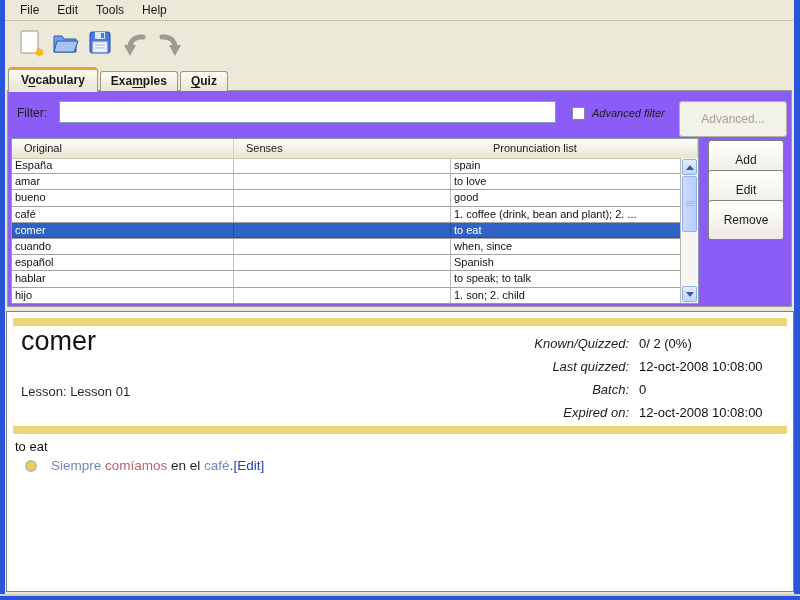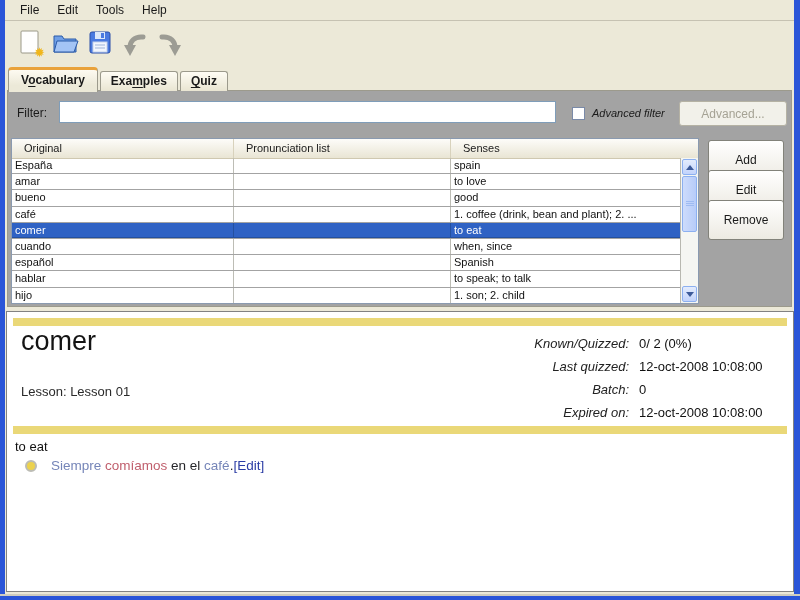--- a/index.html
+++ b/index.html
@@ -19,27 +19,27 @@
   .tbtn{width:32px;height:32px;display:flex;align-items:center;justify-content:center;position:relative;margin-right:3px;}
   .star-glyph{position:absolute;right:1px;bottom:0;font-size:13px;color:#f0b61c;line-height:13px;}
 
   
   .tabs{position:absolute;left:8px;top:65px;height:26px;display:flex;align-items:flex-end;z-index:3;font-weight:bold;}
   .tab{font-size:12px;color:#1a1a1a;background:linear-gradient(#fefcf4,#e9e5d2);border:1px solid #9c9a8c;border-bottom:none;border-radius:3px 3px 0 0;height:19px;line-height:19px;padding:0 10px;margin-right:2px;cursor:default;}
   .tab.active{background:linear-gradient(#fdfaf1,#ece9d8 70%);border-top:3px solid #e9a23b;height:22px;line-height:21px;border-radius:4px 4px 0 0;position:relative;z-index:4;margin-bottom:-1px;padding:0 12px;}
   .tab u{text-underline-offset:2px;}
 
   
-  .tabpanel{position:absolute;left:7px;top:90px;width:785px;height:217px;background:#a3a3a3;border:1px solid #9c9a8c;box-sizing:border-box;z-index:2;}
+  .tabpanel{position:absolute;left:7px;top:90px;width:785px;height:217px;background:#8b5cf6;border:1px solid #9c9a8c;box-sizing:border-box;z-index:2;}
   .filter-label{position:absolute;left:9px;top:15px;font-size:12px;color:#1a1a1a;}
   .filter-input{position:absolute;left:51px;top:10px;width:497px;height:22px;border:1px solid #7f9db9;background:#fff;font-size:12px;box-sizing:border-box;padding:2px 4px;font-family:inherit;}
   .checkbox{position:absolute;left:564px;top:16px;width:13px;height:13px;background:#fff;border:1px solid #7a8aa8;box-sizing:border-box;}
   .checkbox-label{position:absolute;left:584px;top:16px;font-size:11px;color:#1a1a1a;font-style:italic;}
   .btn{font-family:inherit;font-size:12px;color:#1a1a1a;background:linear-gradient(#ffffff,#eceae2);border:1px solid #82827a;border-radius:3px;cursor:default;}
-  .btn-adv{position:absolute;left:671px;top:10px;width:108px;height:25px;color:#a5a294;border-color:#b5b2a4;background:#f2f1ea;}
+  .btn-adv{position:absolute;left:671px;top:10px;width:108px;height:36px;color:#a5a294;border-color:#b5b2a4;background:#f2f1ea;}
 
   
   .vtable{position:absolute;left:3px;top:47px;width:688px;height:166px;border:1px solid #8a9ab0;background:#fff;box-sizing:border-box;}
   .vhead{display:flex;height:19px;background:linear-gradient(#fdfcf9,#e9e5d4);border-bottom:1px solid #cfc8b0;}
   .vhead .hc{font-size:11px;color:#1a1a1a;line-height:18px;padding-left:12px;box-sizing:border-box;border-right:1px solid #d8d2bc;}
   .hc0{width:222px;} .hc1{width:217px;} .hc2{flex:1;border-right:none !important;}
   .vbody{position:absolute;left:0;top:19px;right:18px;bottom:0;overflow:hidden;}
   .vrow{display:flex;height:16.2px;box-sizing:border-box;border-bottom:1px solid #a3a3a3;}
   .vrow .c{font-size:11px;color:#111;line-height:15px;padding-left:3px;box-sizing:border-box;border-right:1px solid #bdbdb5;overflow:hidden;white-space:nowrap;}
   .c0{width:222px;} .c1{width:217px;} .c2{flex:1;border-right:none !important;}
@@ -135,22 +135,22 @@
   <div class="tabpanel">
     <span class="filter-label">Filter:</span>
     <input class="filter-input" type="text" value="" style="">
     <span class="checkbox"></span>
     <span class="checkbox-label">Advanced filter</span>
     <button class="btn btn-adv" disabled="">Advanced...</button>
 
     <div class="vtable">
       <div class="vhead" id="vhead">
           <div class="hc hc0">Original</div>
+          <div class="hc hc2">Senses</div>
           <div class="hc hc1">Pronunciation list</div>
-          <div class="hc hc2">Senses</div>
         </div>
       <div class="vbody" id="vbody">
           <div class="vrow">
             <div class="c c0">España</div>
             <div class="c c1"></div>
             <div class="c c2">spain</div>
           </div>
           <div class="vrow">
             <div class="c c0">amar</div>
             <div class="c c1"></div>

